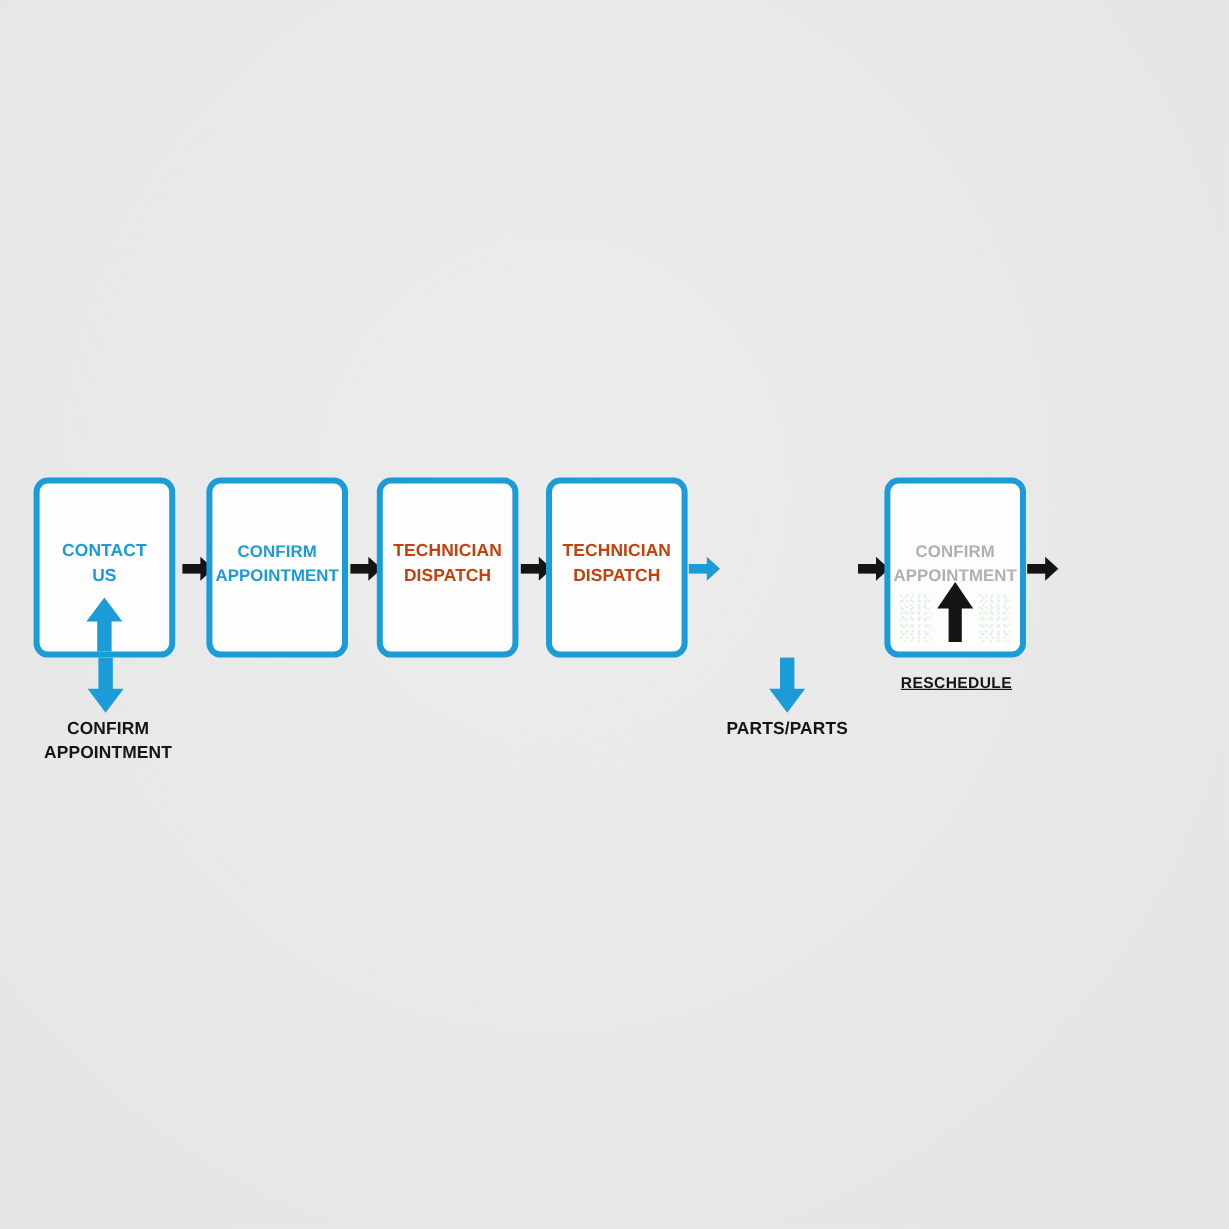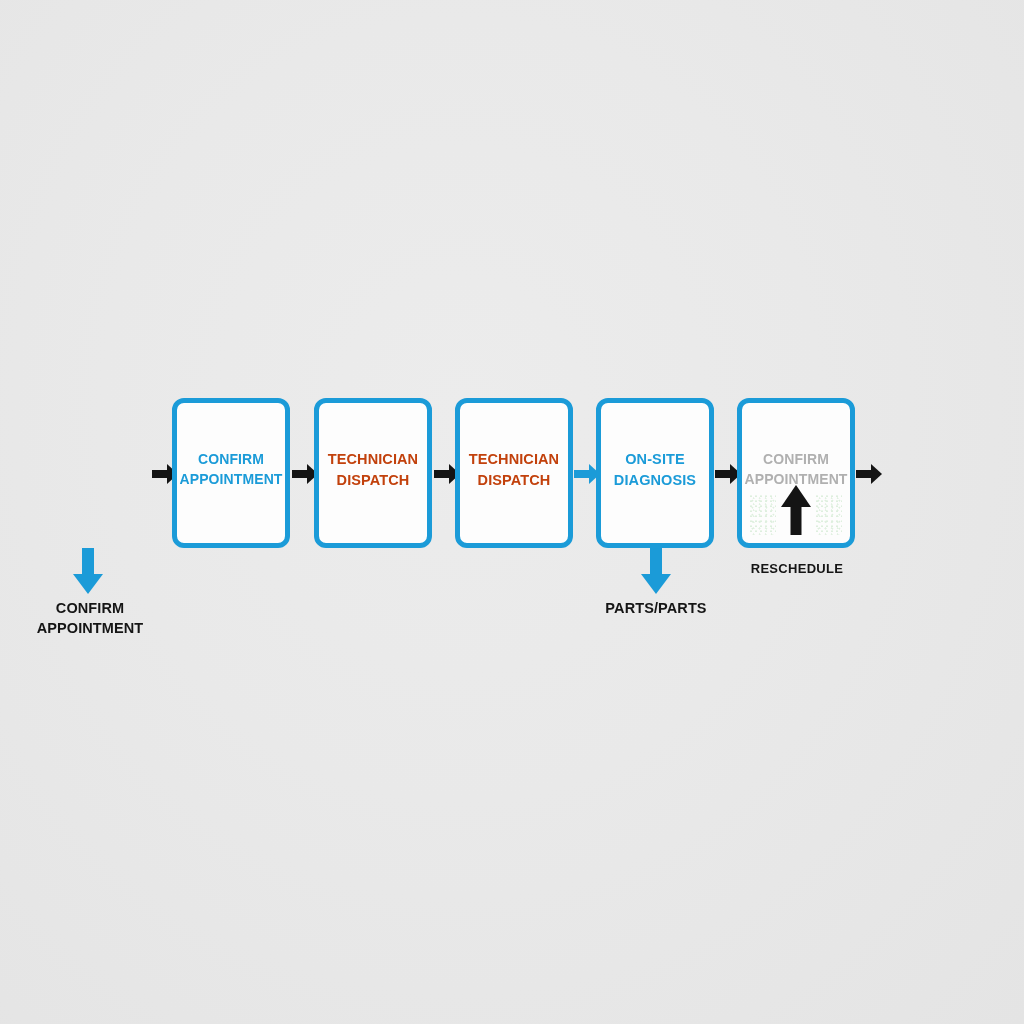--- a/index.html
+++ b/index.html
@@ -218,20 +218,28 @@
     letter-spacing: 0.3px;
   }
 </style>
 </head>
 <body>
 
 <div id="canvas">
 
   <div class="flow-row">
 
+    <div class="node accent" style="left:28px;">
+      <div class="node-label">CONTACT
+US</div>
+      <div class="node-up-arrow">
+        <div class="shaft"></div>
+        <div class="head"></div>
+      </div>
+    </div>
 
     <div class="conn black" style="left:152px;">
       <div class="shaft"></div>
         <div class="head"></div>
     </div>
 
     <div class="node accent wide" style="left:172px;">
       <div class="node-label">CONFIRM
 APPOINTMENT</div>
     </div>
@@ -254,24 +262,20 @@
     <div class="node dark" style="left:455px;">
       <div class="node-label">TECHNICIAN
 DISPATCH</div>
     </div>
 
     <div class="conn blue" style="left:574px;">
       <div class="shaft"></div>
         <div class="head"></div>
     </div>
 
-    <div class="node accent" style="left:596px;">
-      <div class="node-label">ON-SITE
-DIAGNOSIS</div>
-    </div>
 
     <div class="conn black" style="left:715px;">
       <div class="shaft"></div>
         <div class="head"></div>
     </div>
 
     <div class="node muted wide" style="left:737px;">
       <div class="node-label">CONFIRM
 APPOINTMENT</div>
       <div class="inner-up-arrow">
@@ -294,15 +298,15 @@
   </div>
   <div class="caption" style="left:8px; top:598px; width:164px;">CONFIRM
 APPOINTMENT</div>
 
   <div class="down-arrow" style="left:640px; top:548px;">
     <div class="shaft"></div>
     <div class="head"></div>
   </div>
   <div class="caption" style="left:576px; top:598px; width:160px;">PARTS/PARTS</div>
 
-  <div class="caption small" style="left:722px; top:560px; width:150px;">RESCHEDULE</div>
+  <div class="caption small" style="left:722px; top:560px; width:150px;text-decoration:underline;">RESCHEDULE</div>
 
 </div>
 
 </body></html>

